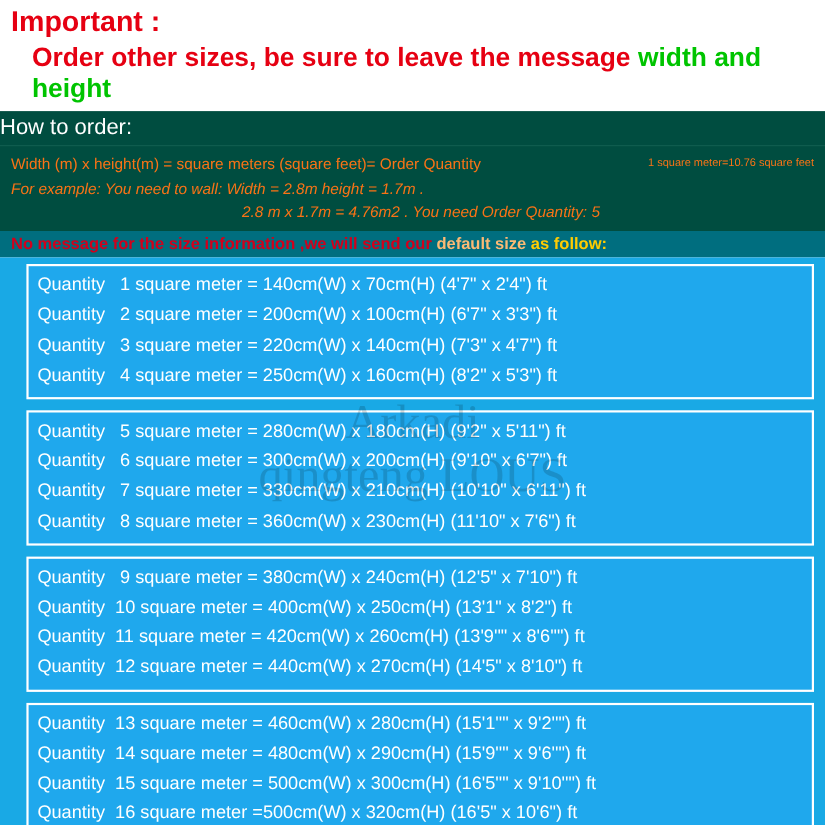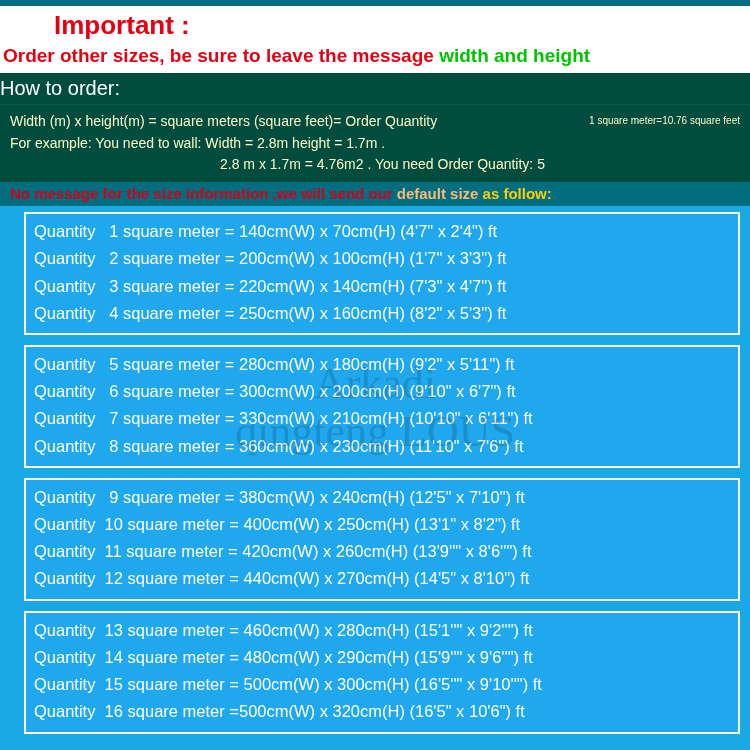--- a/index.html
+++ b/index.html
@@ -18,52 +18,51 @@
     display: flex;
     flex-direction: column;
   }
   .top-strip {
     background: #006e7f;
     height: 6px;
   }
   .header {
     padding: 4px 10px 2px 10px;
     background: #fff;
-    margin-left: 44px;
   }
   .important {
     color: #e60012;
     font-size: 26px;
     font-weight: bold;
     font-family: Arial, sans-serif;
   }
   .subline {
-    padding: 2px 10px 6px 3px;
-    font-size: 19px;
+    padding: 2px 10px 6px 29px;
+    font-size: 24px;
     font-weight: bold;
   }
   .subline .red { color: #e60012; }
   .subline .green { color: #00c400; }
   .howto-title {
     background: #004d40;
     color: #fff;
     padding: 4px 0;
     font-size: 20px;
   }
   .howto-body {
     background: #004d40;
-    color: #fef9c3;
+    color: #f97316;
     padding: 6px 10px 6px 10px;
     font-size: 14px;
     line-height: 1.55;
     border-top: 1px solid #0a5a4b;
   }
   .howto-body .formula { font-size: 14px; }
   .howto-body .conv { float: right; font-size: 10px; margin-top:2px; }
-  .howto-body .ex-line { clear: both; }
+  .howto-body .ex-line { clear: both; font-style: italic; }
   .howto-body .ex-indent { padding-left: 210px; display:inline-block; }
   .warn-bar {
     background: #006e7f;
     padding: 3px 10px 4px 10px;
     font-size: 15px;
     font-weight: bold;
   }
   .warn-bar .r { color: #d1001c; }
   .warn-bar .g { color: #fdba74; }
   .warn-bar .y { color: #ffcc00; text-align: right; }
@@ -123,21 +122,21 @@
     <div class="ex-line"><span class="ex-indent">2.8 m x 1.7m = 4.76m2 . You need Order Quantity: 5</span></div>
   </div>
 
   <div class="warn-bar">
     <span class="r">No message for the size information ,we will send our </span><span class="g">default size </span><span class="y">as follow:</span>
   </div>
 
   <div class="chart-area" id="chart-area">
       <div class="block">
         <div class="row">Quantity   1 square meter = 140cm(W) x 70cm(H) (4'7" x 2'4") ft</div>
-        <div class="row">Quantity   2 square meter = 200cm(W) x 100cm(H) (1'7" x 3'3") ft</div>
+        <div class="row">Quantity   2 square meter = 200cm(W) x 100cm(H) (6'7" x 3'3") ft</div>
         <div class="row">Quantity   3 square meter = 220cm(W) x 140cm(H) (7'3" x 4'7") ft</div>
         <div class="row">Quantity   4 square meter = 250cm(W) x 160cm(H) (8'2" x 5'3") ft</div>
       </div>
       <div class="block">
         <div class="row">Quantity   5 square meter = 280cm(W) x 180cm(H) (9'2" x 5'11") ft</div>
         <div class="row">Quantity   6 square meter = 300cm(W) x 200cm(H) (9'10" x 6'7") ft</div>
         <div class="row">Quantity   7 square meter = 330cm(W) x 210cm(H) (10'10" x 6'11") ft</div>
         <div class="row">Quantity   8 square meter = 360cm(W) x 230cm(H) (11'10" x 7'6") ft</div>
       </div>
       <div class="block">

